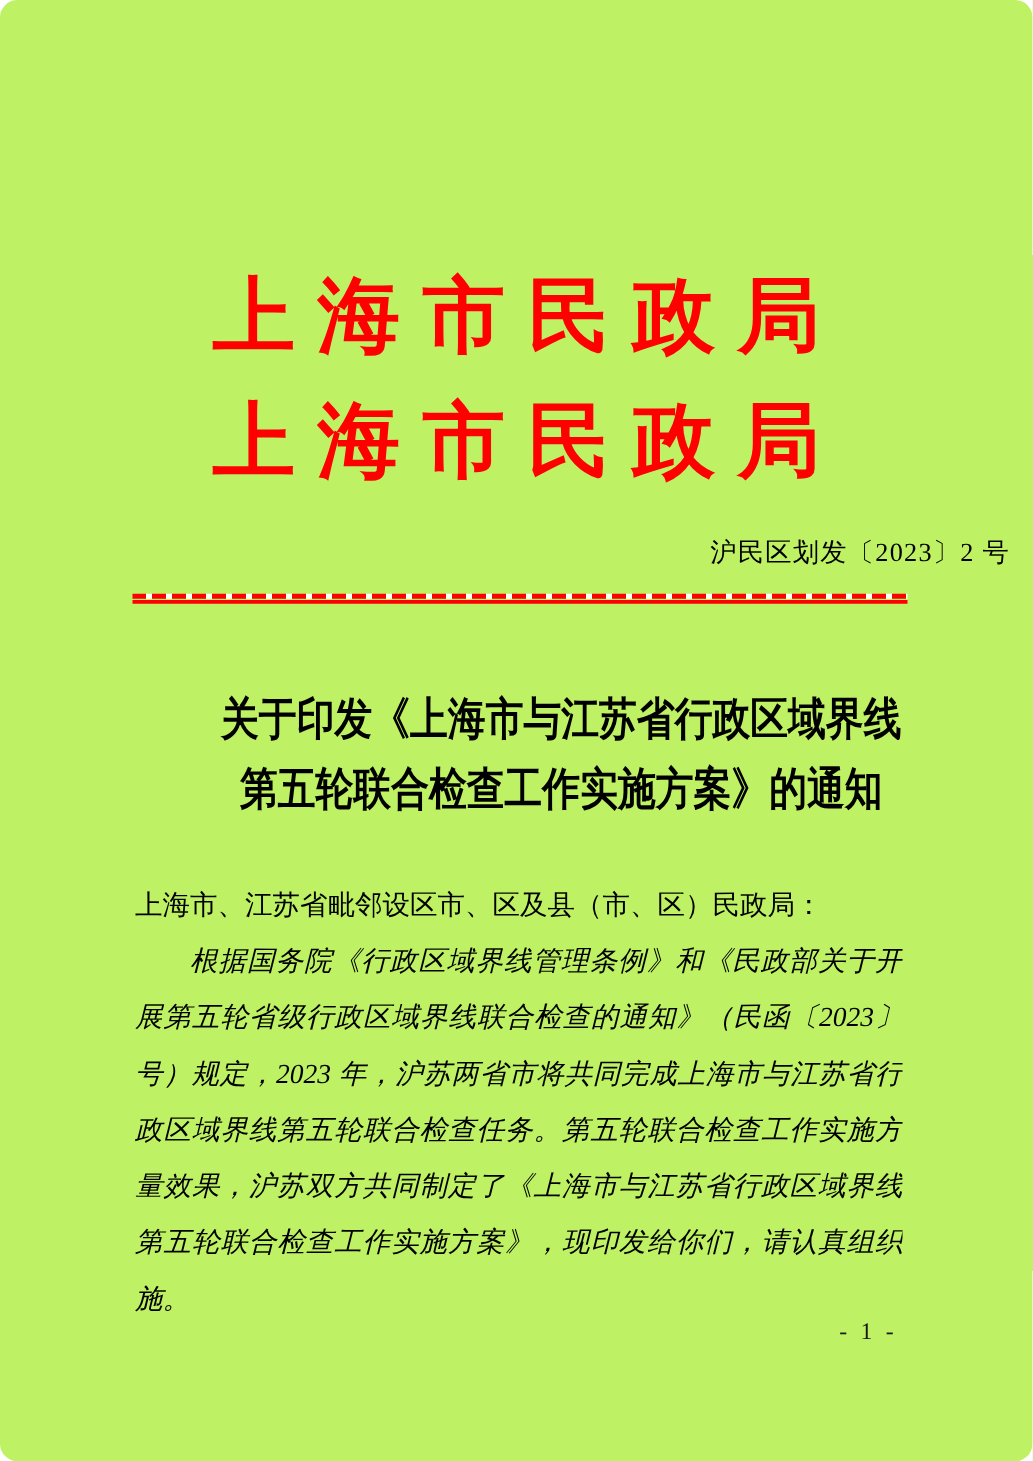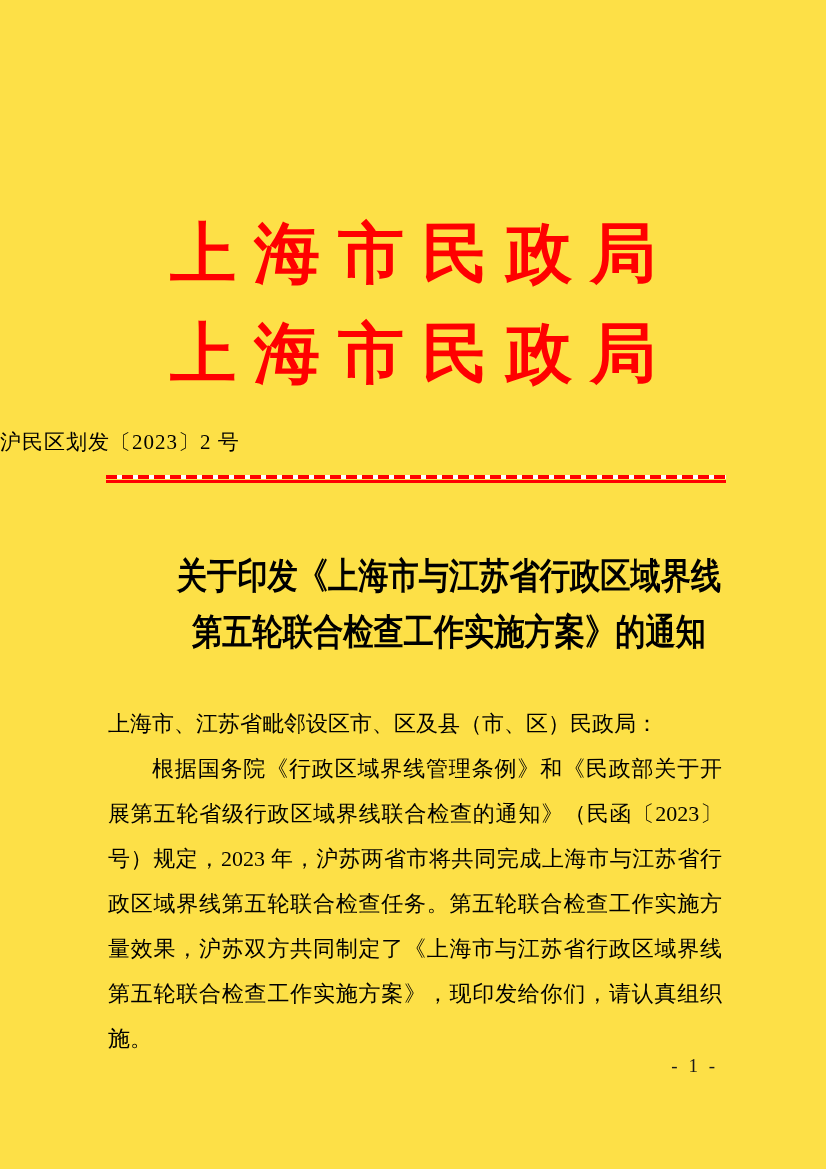--- a/index.html
+++ b/index.html
@@ -4,24 +4,25 @@
 <style>
   html, body {
     margin: 0;
     padding: 0;
     background: #ffffff;
   }
   .page {
     position: relative;
     width: 826px;
     height: 1169px;
-    background: #fde047;
+    background: #bef264;
     overflow: hidden;
     font-family: "Liberation Serif", "DejaVu Serif", serif;
     color: #000000;
+    border-radius: 14px;
   }
 
   
   .org-title {
     position: absolute;
     top: 204px;
     left: 0;
     width: 826px;
     text-align: center;
     color: #ff0000;
@@ -33,21 +34,21 @@
     box-sizing: border-box;
     white-space: nowrap;
   }
 
   
   .doc-number {
     position: absolute;
     top: 428px;
     left: 0;
     width: 808px;
-    text-align: left;
+    text-align: right;
     font-size: 21px;
     line-height: 28px;
     letter-spacing: 1px;
     color: #000000;
     white-space: nowrap;
   }
 
   
   .red-divider {
     position: absolute;
@@ -92,20 +93,21 @@
   }
   .salutation {
     text-align: left;
     white-space: nowrap;
   }
   .para-line {
     text-align: justify;
     text-align-last: justify;
     height: 45px;
     overflow: hidden;
+    font-style: italic;
   }
   .para-line.indent {
     text-indent: 2em;
   }
   .para-line.last {
     text-align: left;
     text-align-last: left;
   }
 
   

